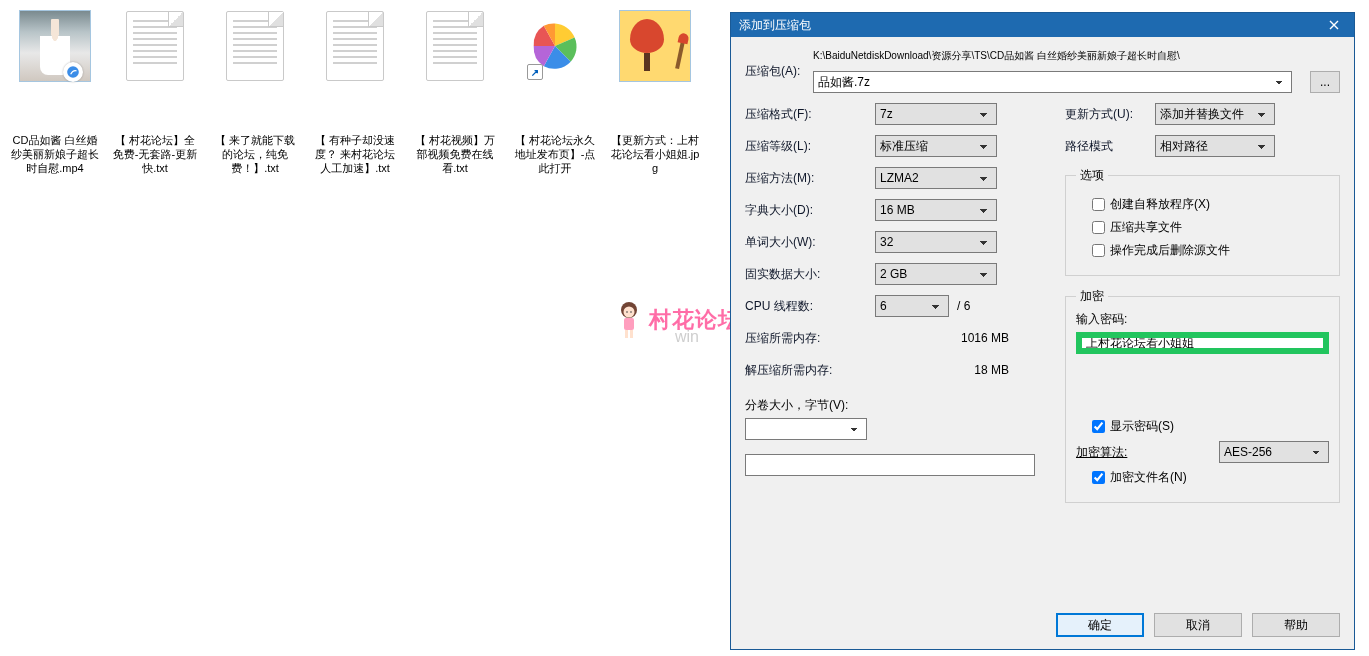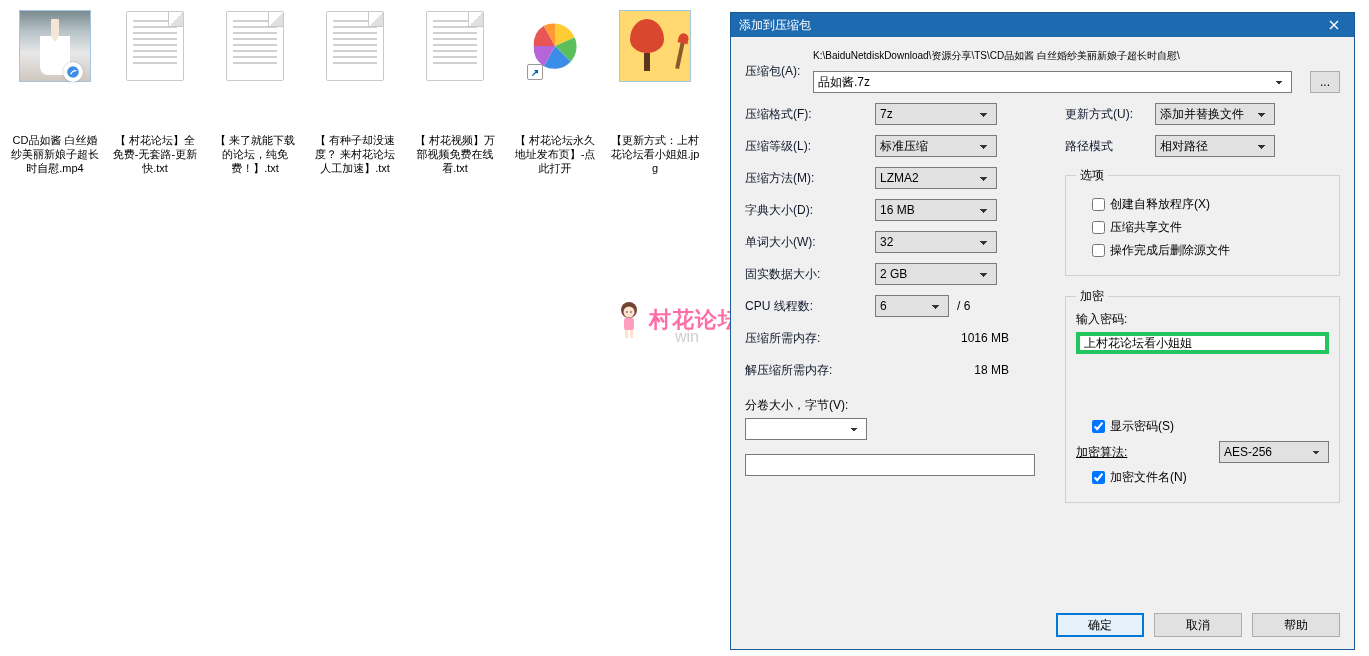--- a/index.html
+++ b/index.html
@@ -65,21 +65,21 @@
 
 .col-left .select, .col-left .input-num { width: 122px; }
 .value-right { text-align: right; width: 134px; display: inline-block; }
 .slash { margin-left: 8px; color: #000; }
 
 fieldset { border: 1px solid #d0d0d0; padding: 6px 10px 10px; margin-bottom: 12px; }
 fieldset legend { padding: 0 4px; color: #000; }
 .check-row { display: flex; align-items: center; margin: 6px 16px; gap: 5px; }
 .check-row input[type="checkbox"] { width: 13px; height: 13px; }
 
-.password-input { width: 100%; border: 4px solid #22c55e; height: 22px; padding: 0 4px; }
+.password-input { width: 100%; border: 6px solid #22c55e; height: 22px; padding: 0 4px; }
 .enc-label { margin-bottom: 4px; display: block; }
 
 .full-select { width: 100%; }
 .vol-row { margin-top: 16px; }
 .params-row { margin-top: 14px; }
 
 .dialog-footer { position: absolute; bottom: 12px; right: 14px; display: flex; gap: 10px; }
 .btn { width: 88px; height: 24px; background: #e1e1e1; border: 1px solid #adadad; cursor: pointer; font-size: 12px; }
 .btn.primary { border: 2px solid #0078d7; background: #e5f1fb; }
 </style>

